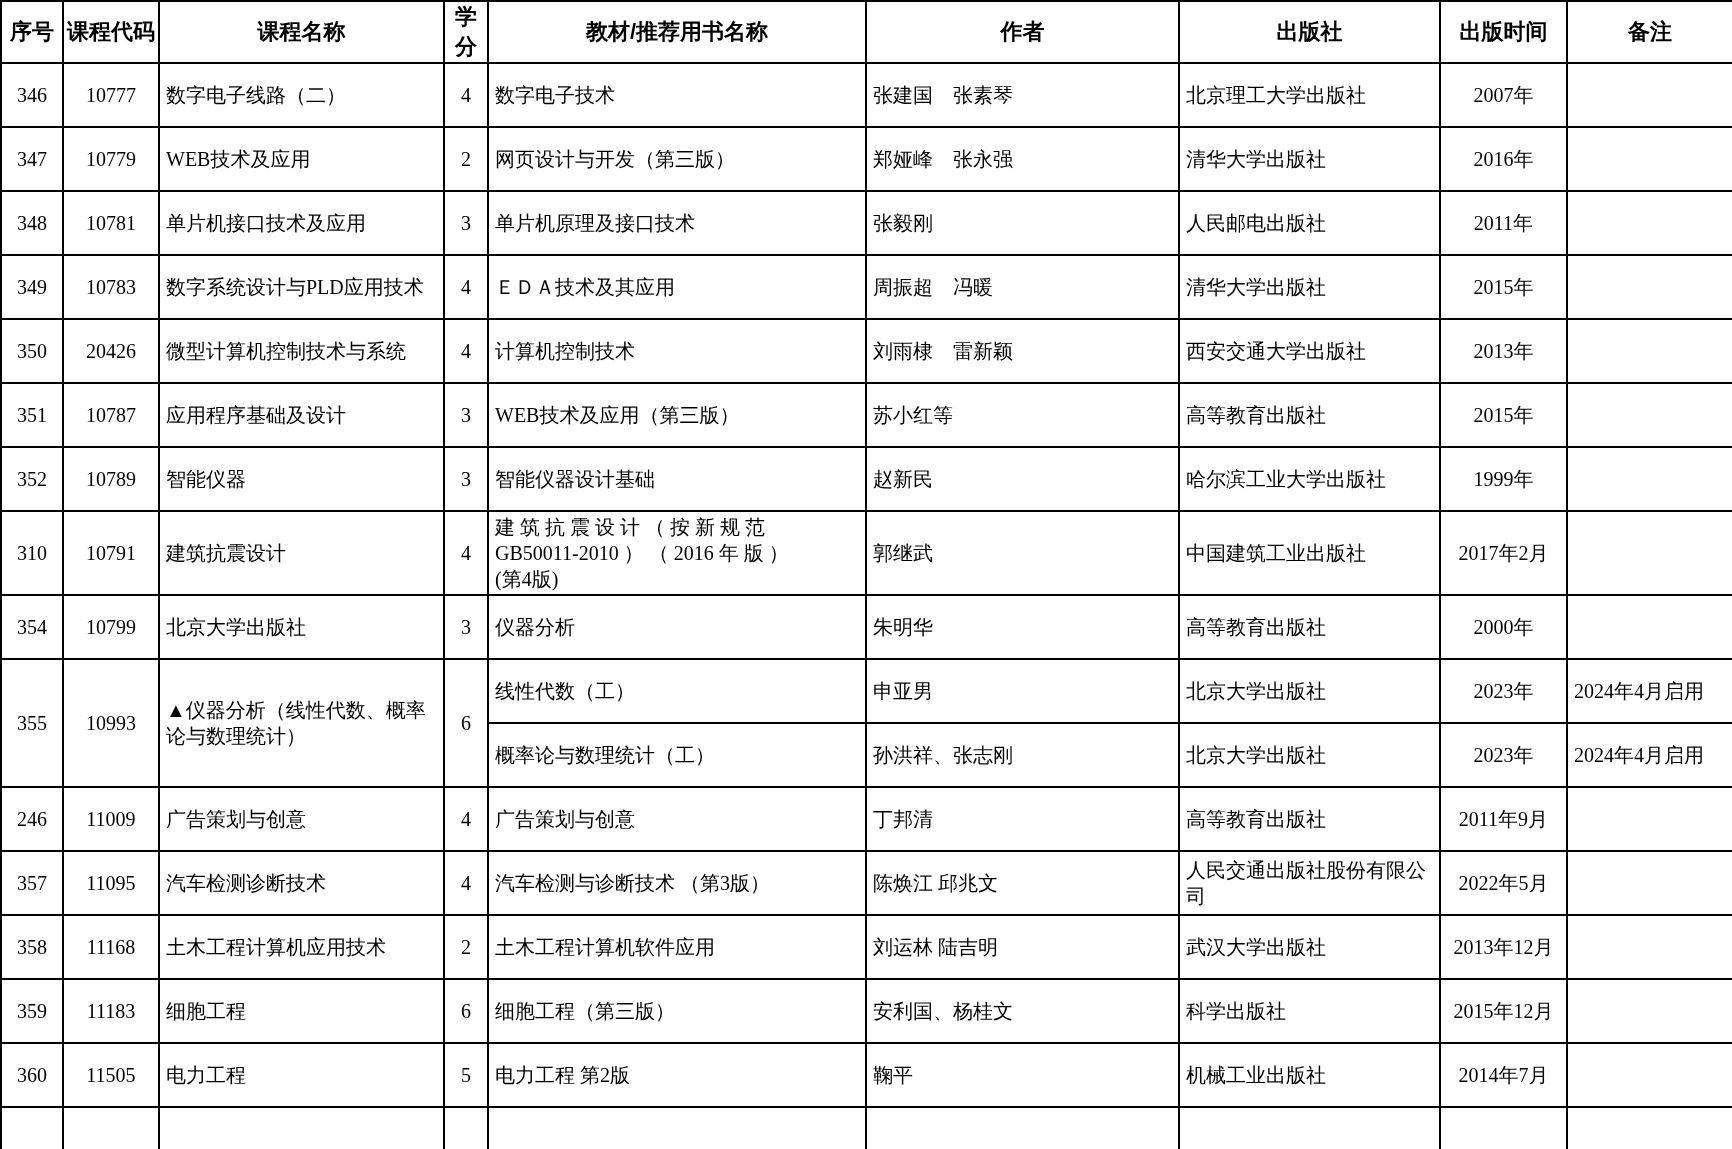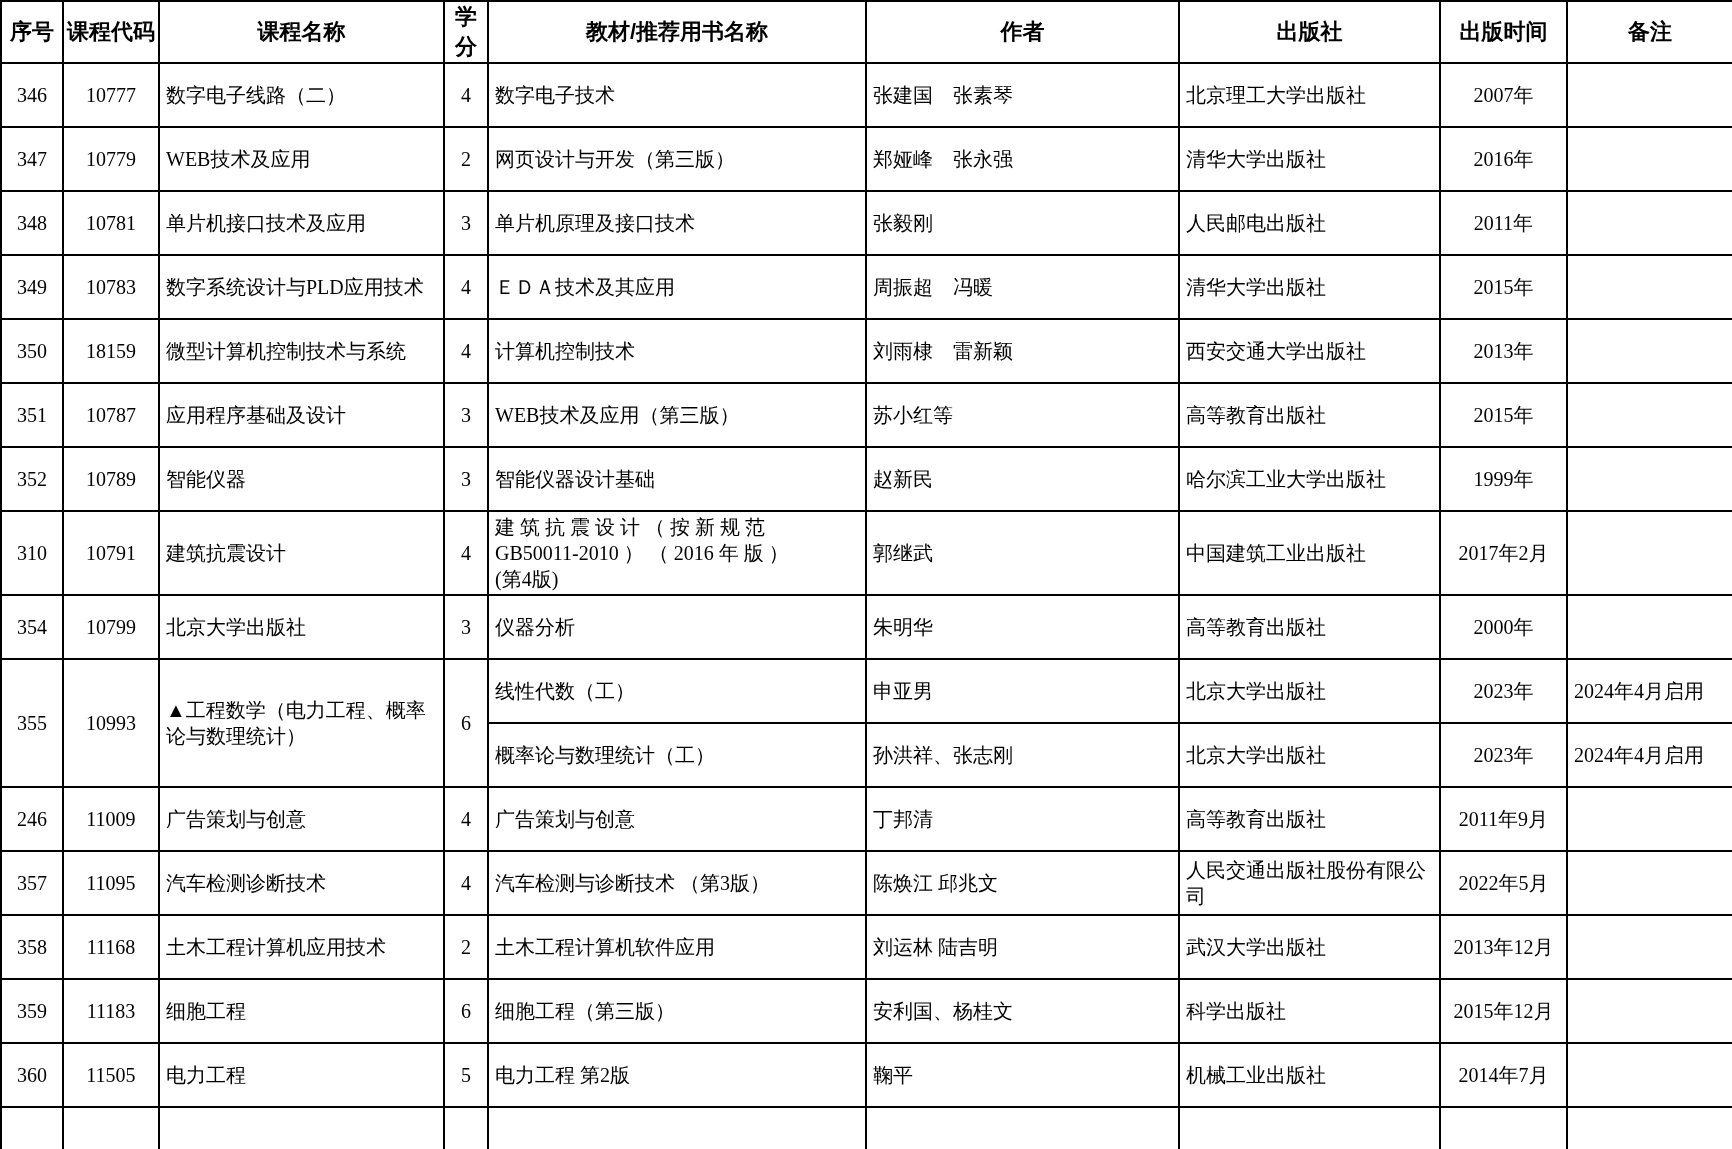--- a/index.html
+++ b/index.html
@@ -118,21 +118,21 @@
       <td class="c">4</td>
       <td class="l">ＥＤＡ技术及其应用</td>
       <td class="l">周振超　冯暖</td>
       <td class="l">清华大学出版社</td>
       <td class="c">2015年</td>
       <td class="l"></td>
     </tr>
 
     <tr class="r">
       <td class="c">350</td>
-      <td class="c">18159</td>
+      <td class="c">20426</td>
       <td class="l">微型计算机控制技术与系统</td>
       <td class="c">4</td>
       <td class="l">计算机控制技术</td>
       <td class="l">刘雨棣　雷新颖</td>
       <td class="l">西安交通大学出版社</td>
       <td class="c">2013年</td>
       <td class="l"></td>
     </tr>
 
     <tr class="r">
@@ -181,21 +181,21 @@
       <td class="l">仪器分析</td>
       <td class="l">朱明华</td>
       <td class="l">高等教育出版社</td>
       <td class="c">2000年</td>
       <td class="l"></td>
     </tr>
 
     <tr class="r">
       <td class="c" rowspan="2">355</td>
       <td class="c" rowspan="2">10993</td>
-      <td class="l" rowspan="2">▲工程数学（电力工程、概率论与数理统计）</td>
+      <td class="l" rowspan="2">▲仪器分析（线性代数、概率论与数理统计）</td>
       <td class="c" rowspan="2">6</td>
       <td class="l">线性代数（工）</td>
       <td class="l">申亚男</td>
       <td class="l">北京大学出版社</td>
       <td class="c">2023年</td>
       <td class="l">2024年4月启用</td>
     </tr>
 
     <tr class="r">
       <td class="l">概率论与数理统计（工）</td>

